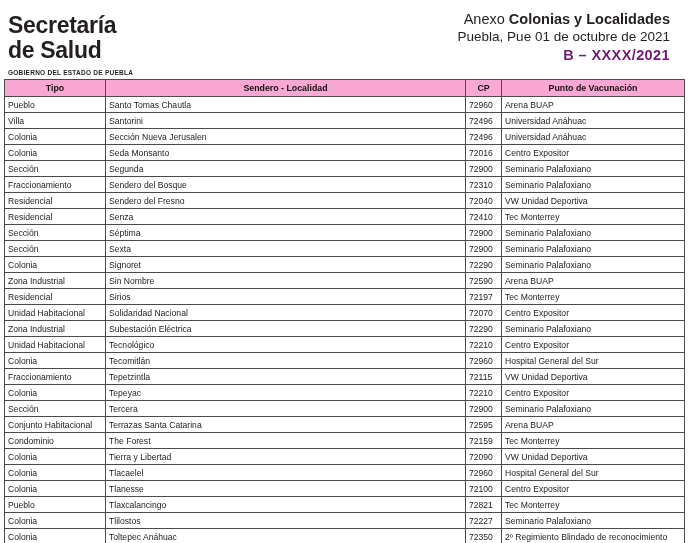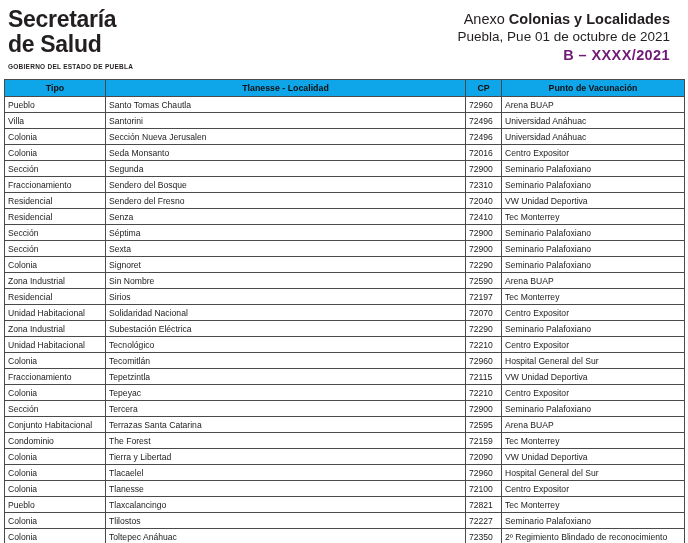--- a/index.html
+++ b/index.html
@@ -25,21 +25,21 @@
   
   .header {
     position: relative;
     height: 78px;
     padding: 0;
   }
 
   .brand {
     position: absolute;
     left: 8px;
-    top: 7px;
+    top: 13px;
   }
   .brand-line {
     font-size: 23px;
     font-weight: bold;
     line-height: 25px;
     letter-spacing: -0.3px;
     color: #231f20;
     white-space: nowrap;
   }
   .brand-sub {
@@ -102,21 +102,21 @@
   table.grid td {
     border: 1px solid #4a4a4a;
     padding: 1px 3px;
     height: 13px;
     line-height: 12px;
     vertical-align: middle;
     overflow: hidden;
     white-space: nowrap;
   }
   table.grid thead th {
-    background: #0ea5e9;
+    background: #f9a8d4;
     text-align: center;
     font-weight: bold;
     font-size: 8.8px;
     height: 14px;
     color: #111;
   }
   table.grid tbody td {
     background: #ffffff;
     text-align: left;
     font-weight: normal;
@@ -152,21 +152,21 @@
     <table class="grid">
       <colgroup>
         <col class="c-tipo">
         <col class="c-colonia">
         <col class="c-cp">
         <col class="c-punto">
       </colgroup>
       <thead>
         <tr>
           <th>Tipo</th>
-          <th>Tlanesse - Localidad</th>
+          <th>Sendero - Localidad</th>
           <th>CP</th>
           <th>Punto de Vacunación</th>
         </tr>
       </thead>
       <tbody id="table-body">
           <tr>
             <td>Pueblo</td>
             <td>Santo Tomas Chautla</td>
             <td class="cp">72960</td>
             <td>Arena BUAP</td>

